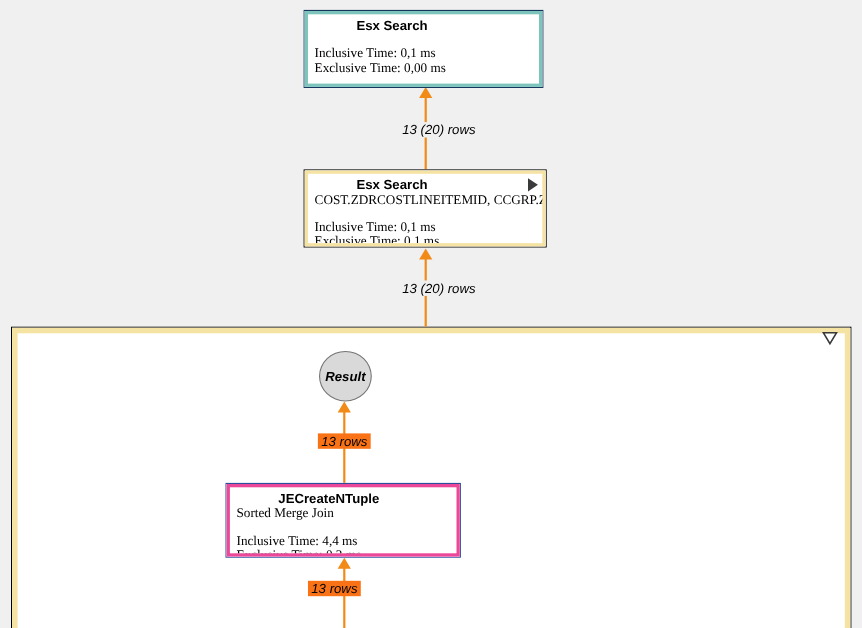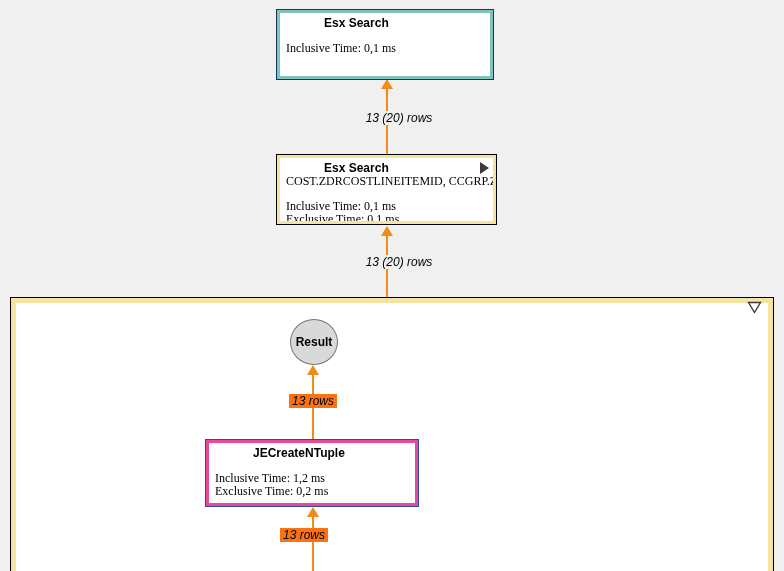--- a/index.html
+++ b/index.html
@@ -27,20 +27,21 @@
   .n-title { font-weight:bold; line-height:14px; white-space:nowrap;margin-left:38px; }
   .n-line  { line-height:13px; white-space:nowrap;font-family:Liberation Serif, serif; }
   .n-spacer{ height:12px; }
 
   
   .result-circle {
     position:absolute; left:290px; top:319px; width:48px; height:46px;
     border-radius:50%; background:#d9d9d9; border:1.5px solid #757575;
     box-sizing:border-box; display:flex; align-items:center; justify-content:center;
     font-weight:bold;
+    font-style:italic;
   }
 
   
   .vline { position:absolute; width:2px; background:#f18a16; }
   .arrowhead-up {
     position:absolute; width:0; height:0;
     border-left:6px solid transparent; border-right:6px solid transparent;
     border-bottom:10px solid #f18a16;
   }
   .edge-label {
@@ -86,20 +87,21 @@
   <div class="vline" style="left:312px; top:516px; height:55px;"></div>
   <div class="arrowhead-up" style="left:307px; top:507px;"></div>
   <div class="edge-label lbl-white" style="left:304px; top:528px;">13 rows</div>
   <div class="edge-label lbl-white" style="left:305px; top:571px;margin-top:40px;">+ 3 others</div>
 
   <div class="node node-teal" style="left:276px; top:9px; width:218px; height:71px;">
     <div class="inner">
       <div class="n-title">Esx Search</div>
       <div class="n-spacer"></div>
       <div class="n-line">Inclusive Time: 0,1 ms</div>
+      <div class="n-line">Exclusive Time: 0,00 ms</div>
     </div>
   </div>
 
   <div class="node node-yellow" style="left:276px; top:154px; width:221px; height:71px;">
     <div class="inner" style="position:relative;">
       <div class="n-title">Esx Search</div>
       <div class="play-icon"></div>
       <div class="n-line">COST.ZDRCOSTLINEITEMID, CCGRP.ZD...</div>
       <div class="n-spacer"></div>
       <div class="n-line">Inclusive Time: 0,1 ms</div>
@@ -107,19 +109,20 @@
     </div>
   </div>
 
   <div class="result-circle">
     <span>Result</span>
   </div>
 
   <div class="node node-blue" style="left:205px; top:439px; width:214px; height:68px;">
     <div class="inner">
       <div class="n-title">JECreateNTuple</div>
+      <div class="n-line">Sorted Merge Join</div>
       <div class="n-spacer"></div>
-      <div class="n-line">Inclusive Time: 1,2 ms</div>
+      <div class="n-line">Inclusive Time: 4,4 ms</div>
       <div class="n-line">Exclusive Time: 0,2 ms</div>
     </div>
   </div>
 
 </div>
 
 </body></html>

